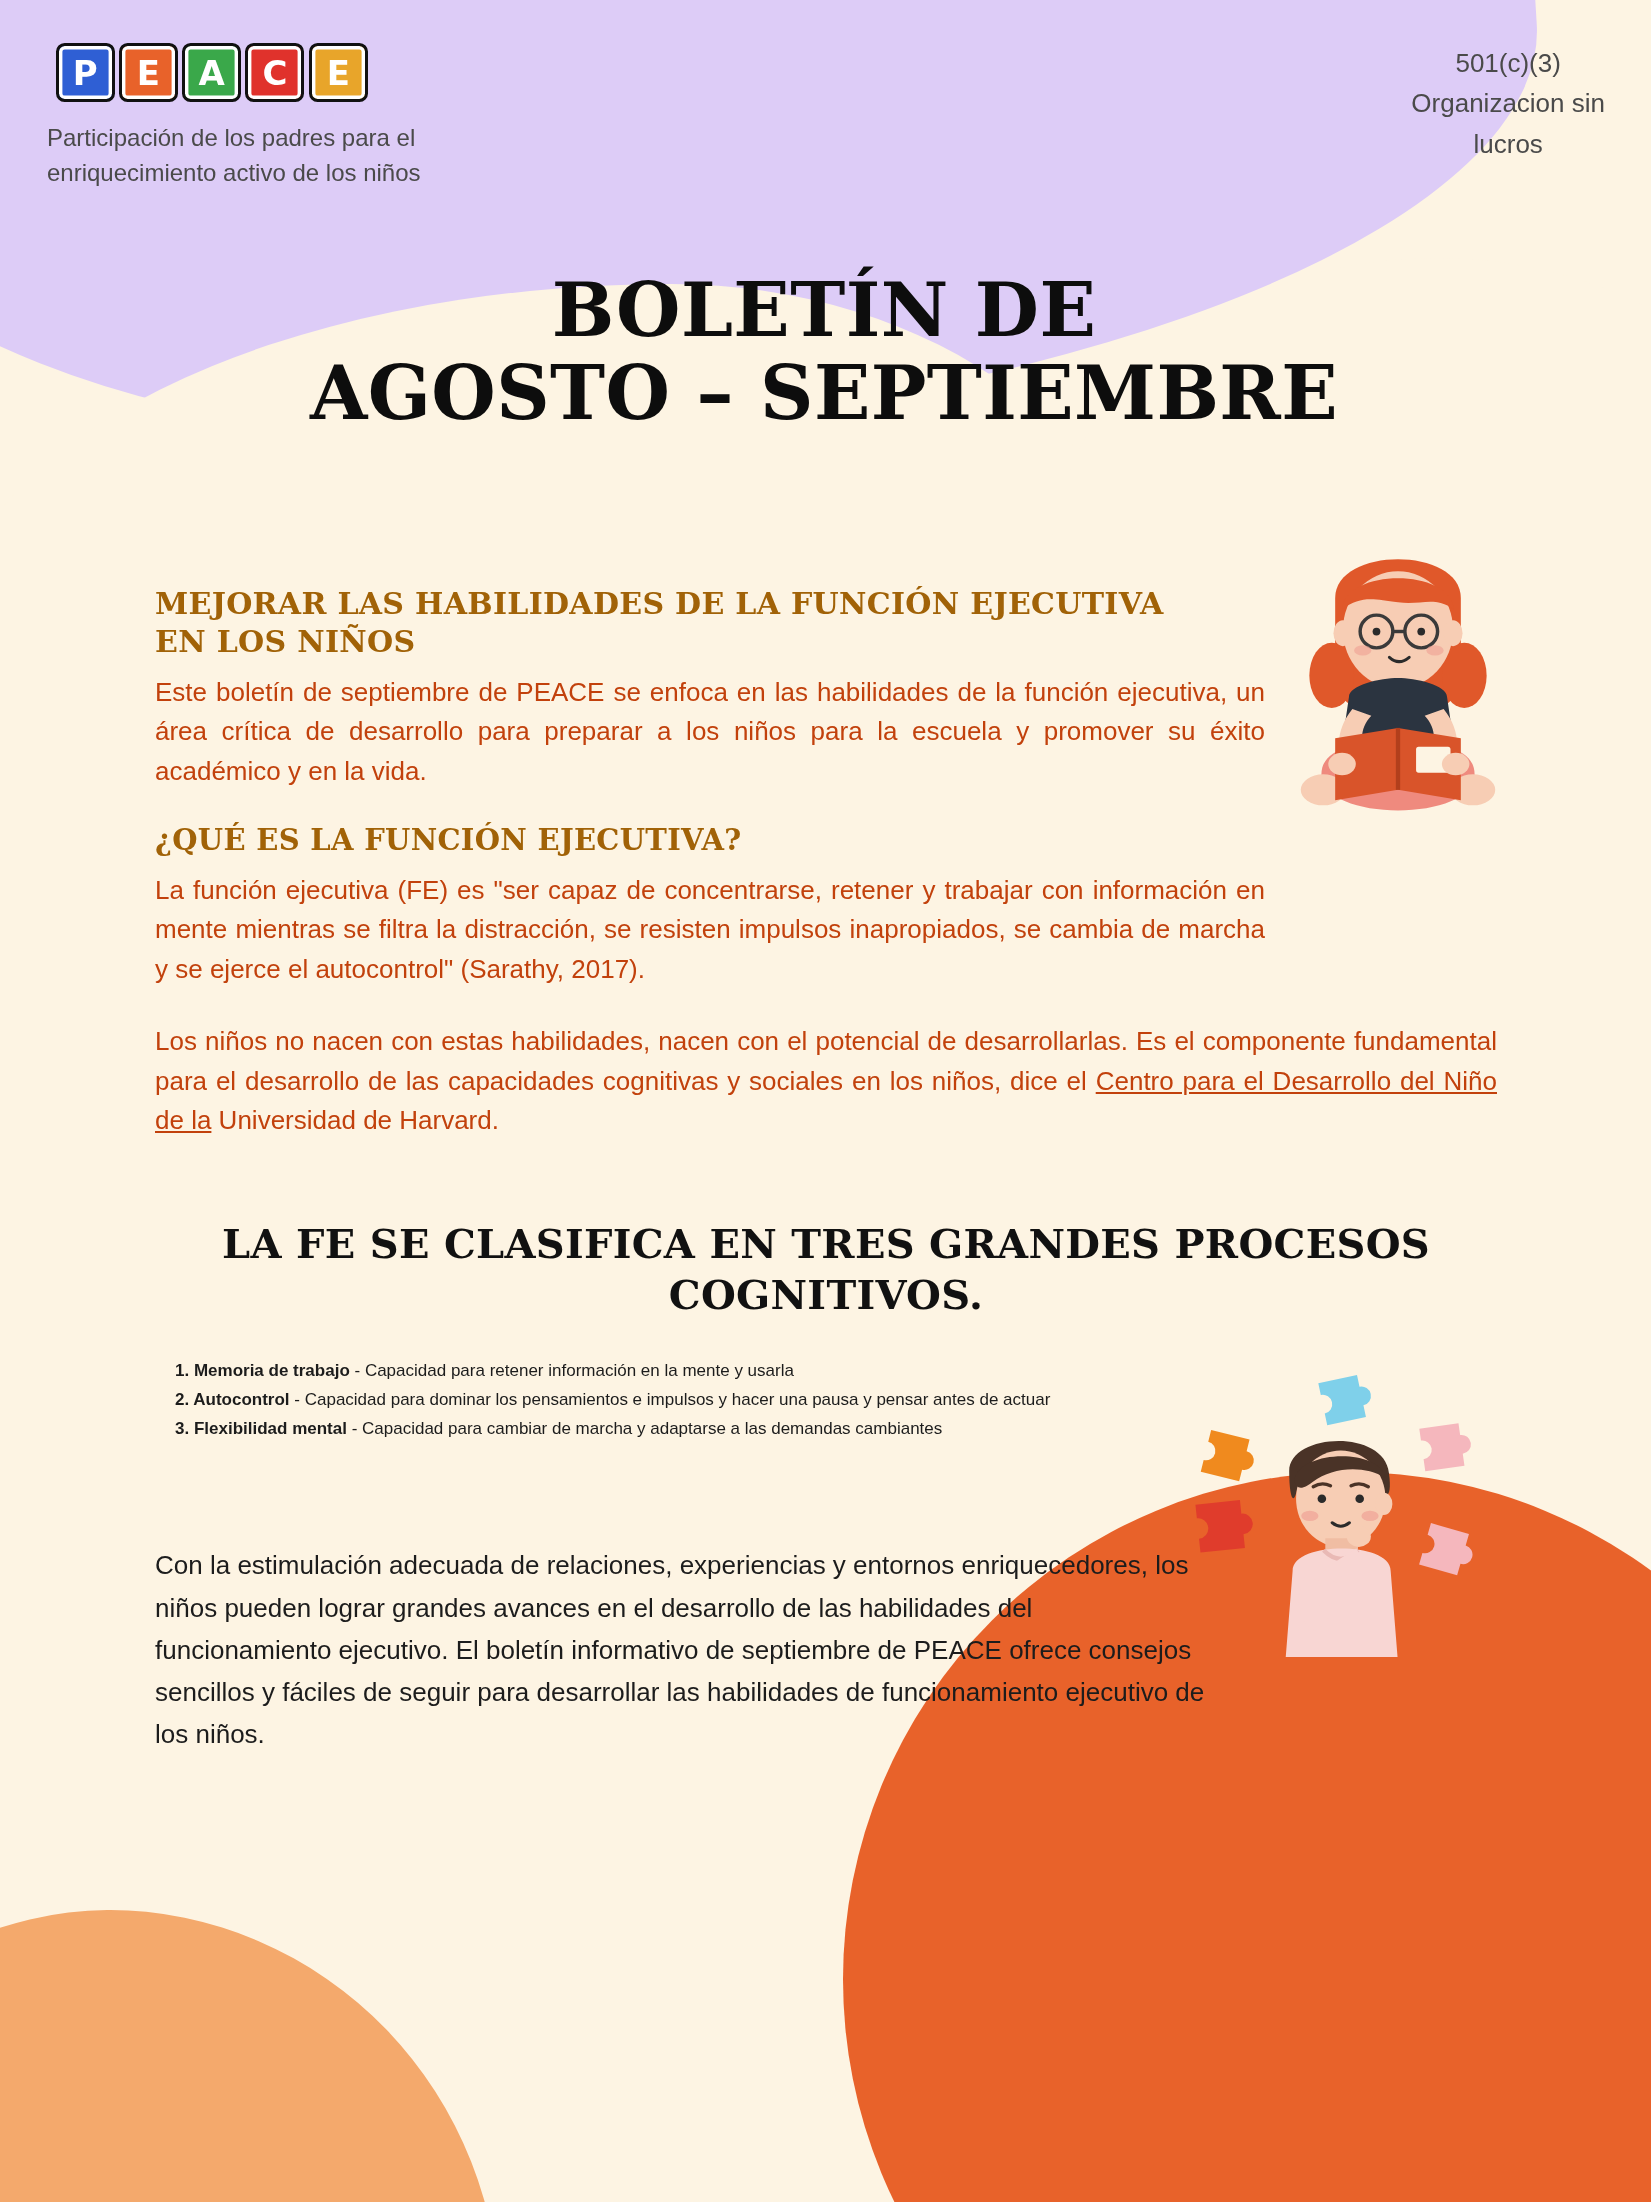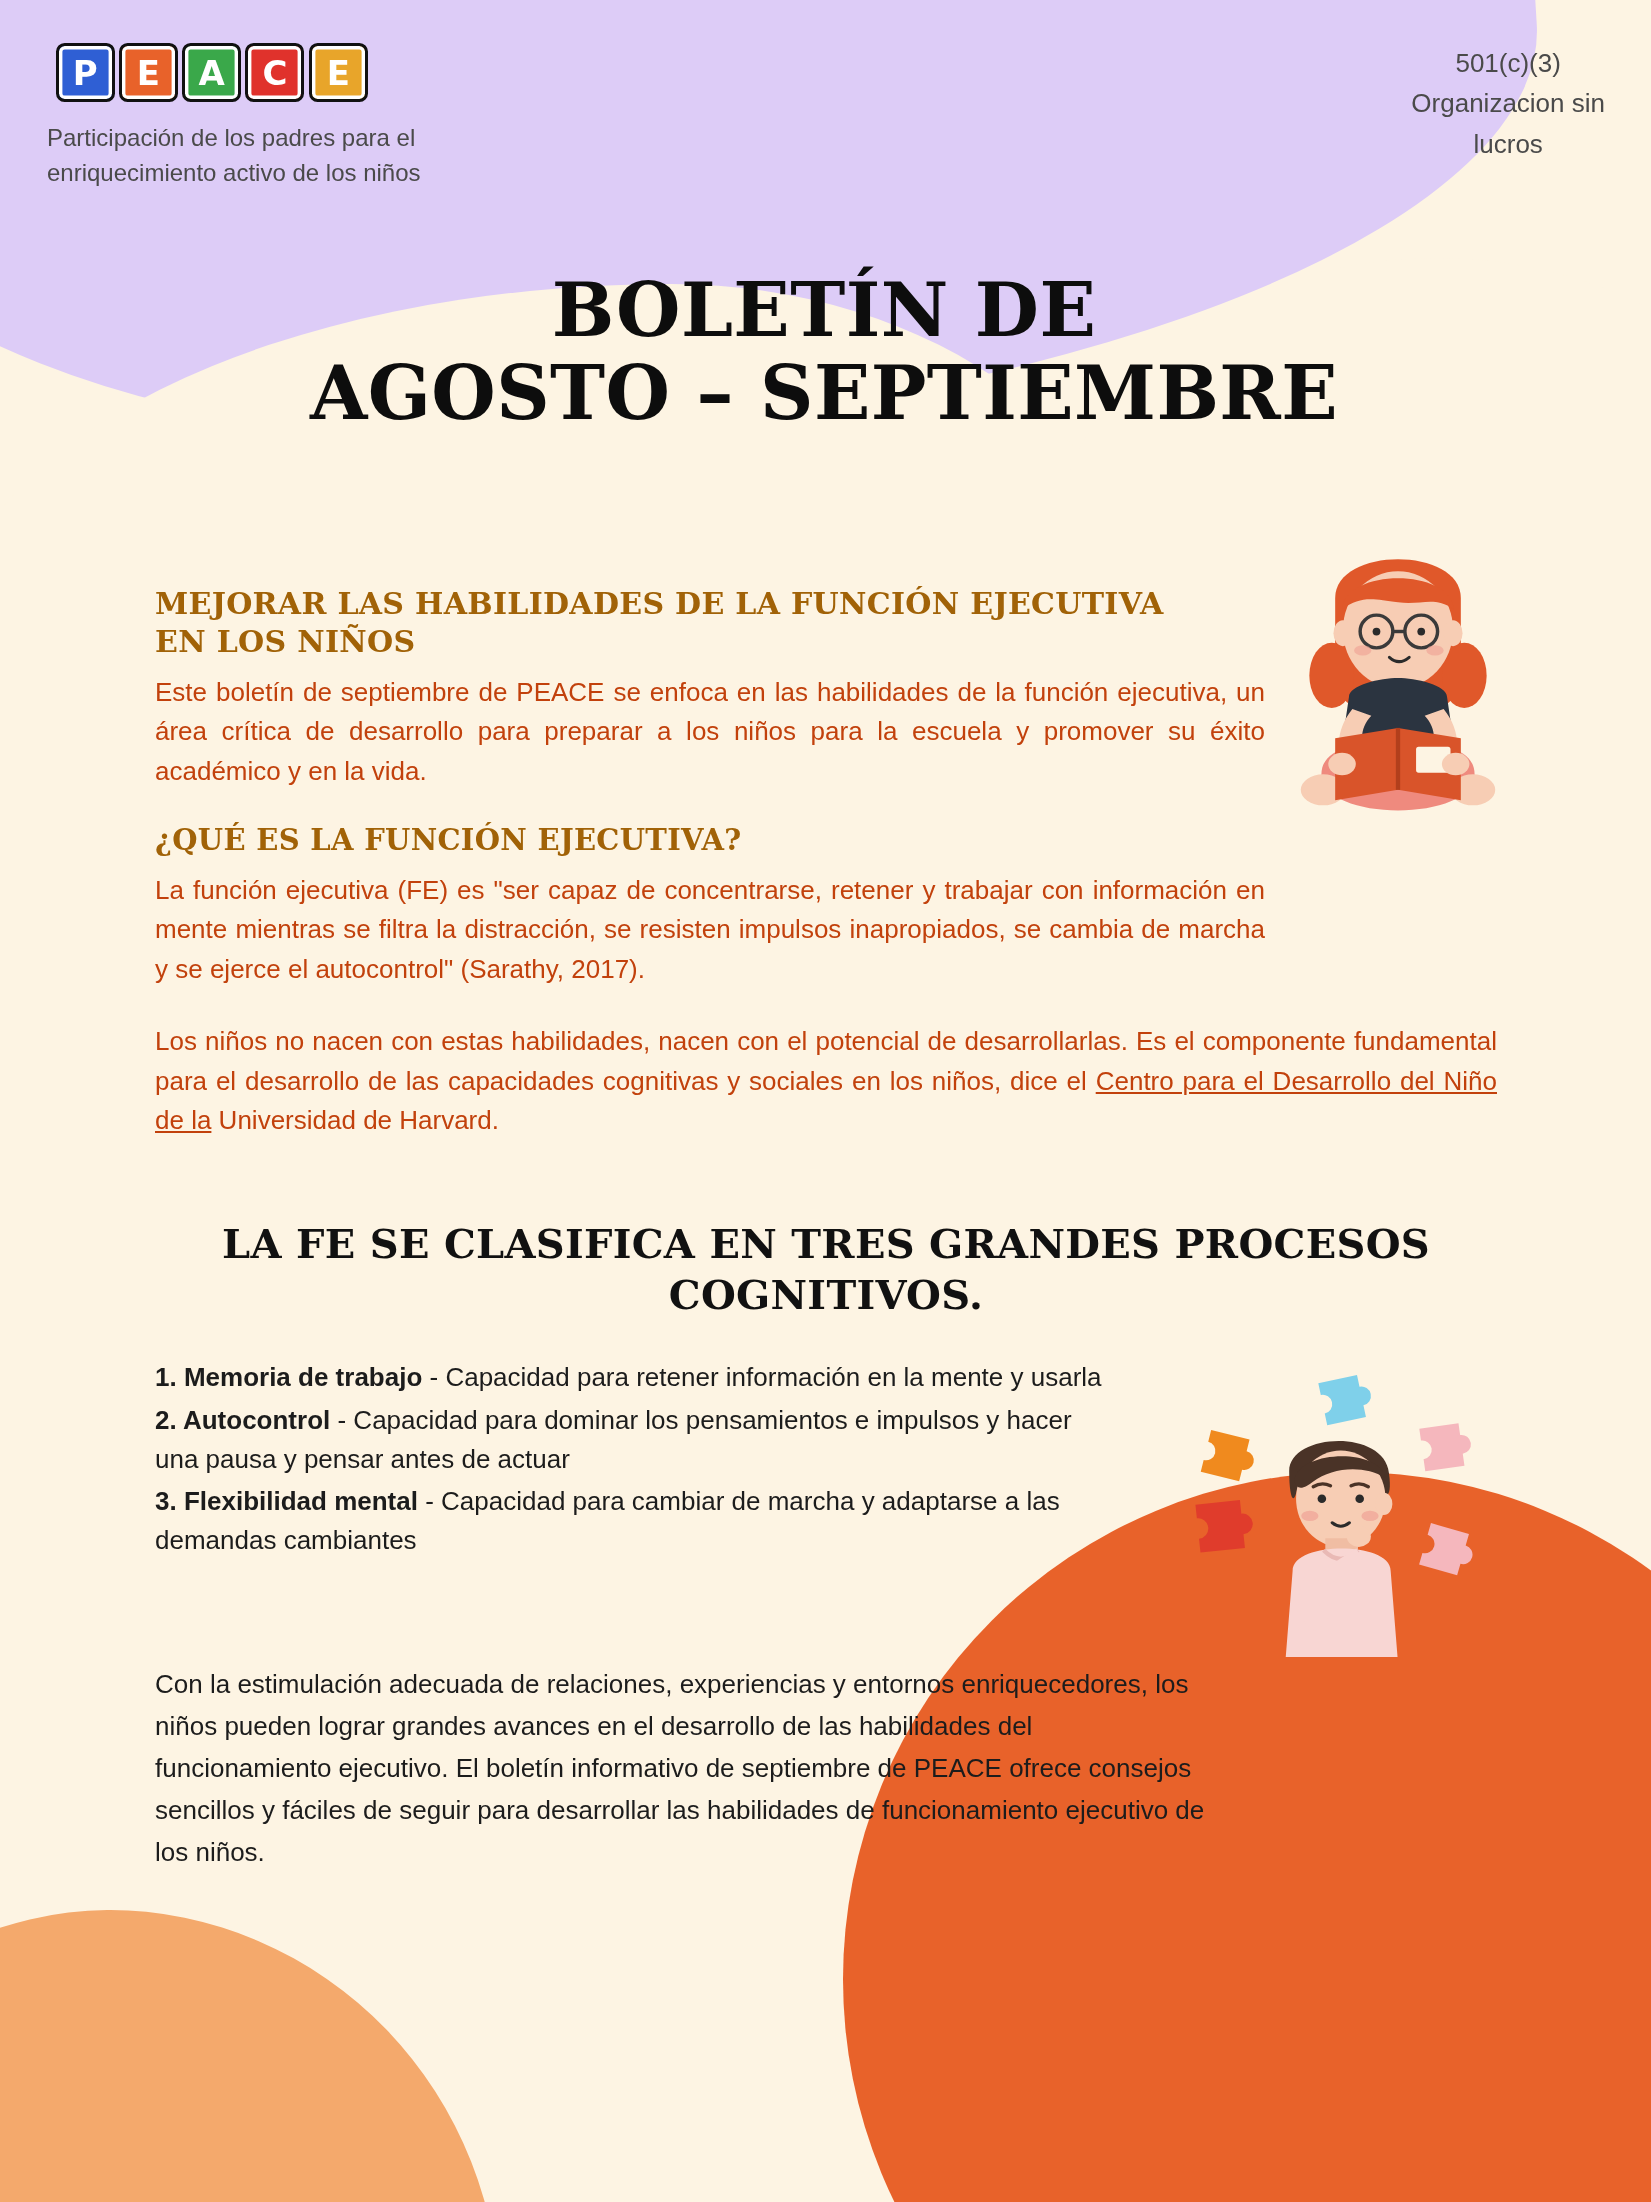--- a/index.html
+++ b/index.html
@@ -203,23 +203,24 @@
     font-size: 40px;
     line-height: 1.28;
     letter-spacing: 0.3px;
     color: #111;
     text-transform: uppercase;
   }
 
   .process-list {
     margin-top: 38px;
     width: 964px;
-    font-size: 26px;
+    font-size: 17px;
     line-height: 1.5;
     color: #1c1c1c;
+    margin-left: 20px;
   }
   .process-list .item { margin-bottom: 3.4px; }
   .process-list b { font-weight: bold; }
 
   .closing {
     margin-top: 103px;
     width: 1058px;
     font-size: 26px;
     line-height: 1.62;
     color: #1c1c1c;

